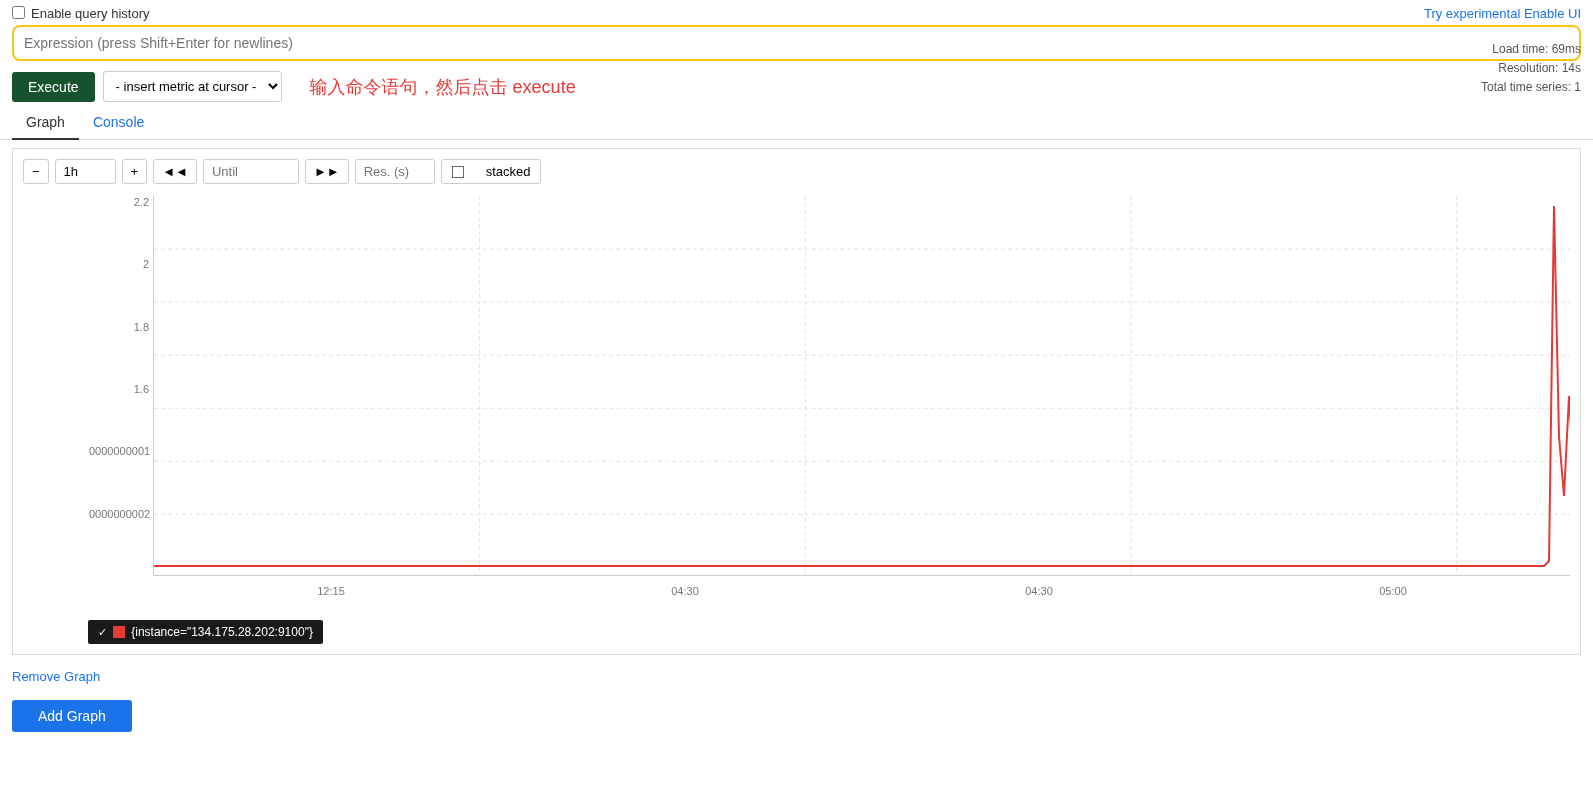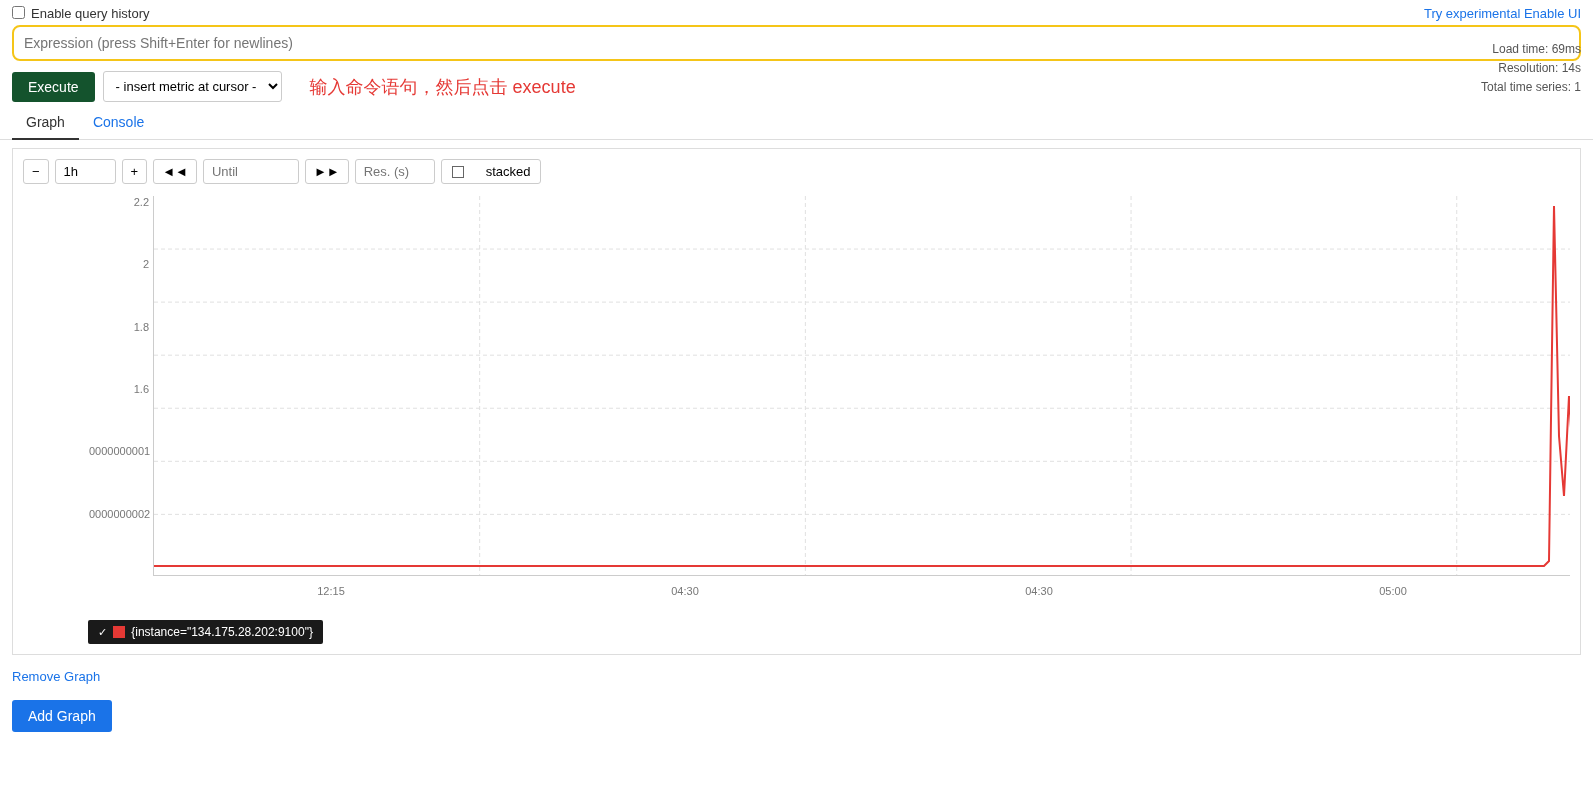--- a/index.html
+++ b/index.html
@@ -202,21 +202,21 @@
       text-decoration: none;
     }
 
     .footer-bar {
       padding: 10px 12px;
     }
     .add-graph-btn {
       background: #1a73e8;
       color: #fff;
       border: none;
-      padding: 8px 16px;
+      padding: 8px 26px;
       font-size: 14px;
       border-radius: 3px;
       cursor: pointer;
     }
 
     .wrapper { position: relative; }
   </style>
 </head>
 <body>
 

